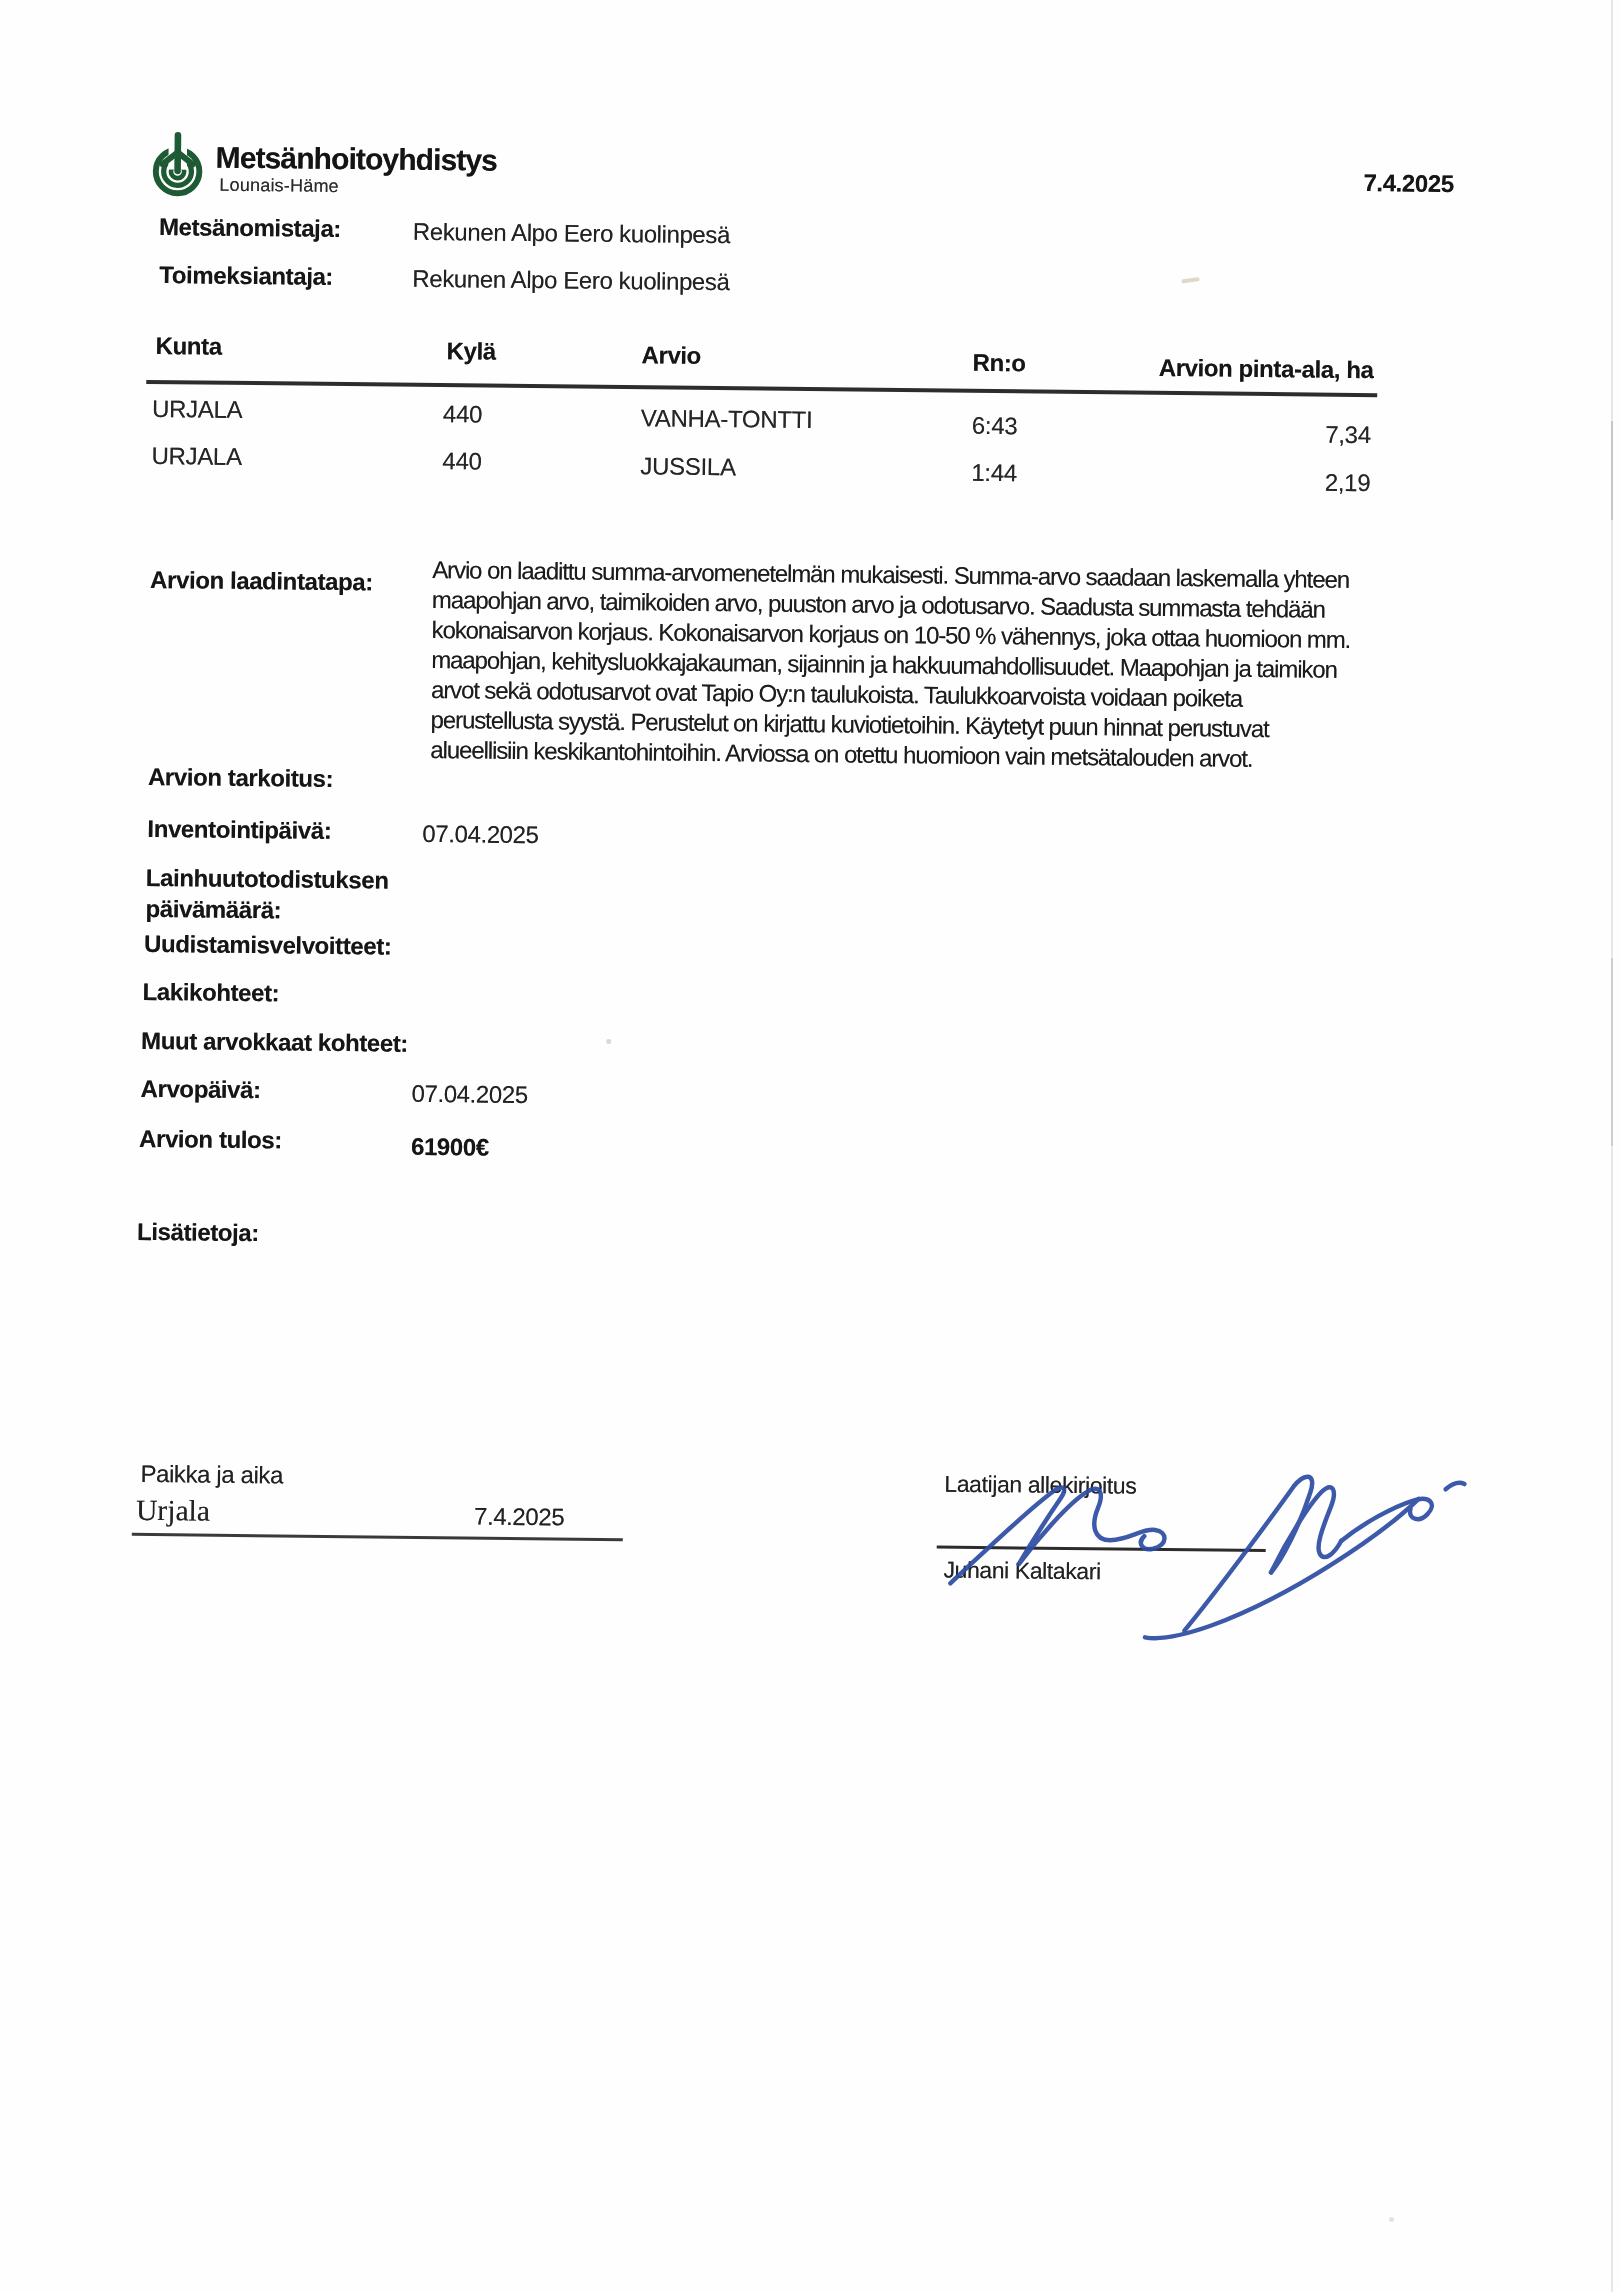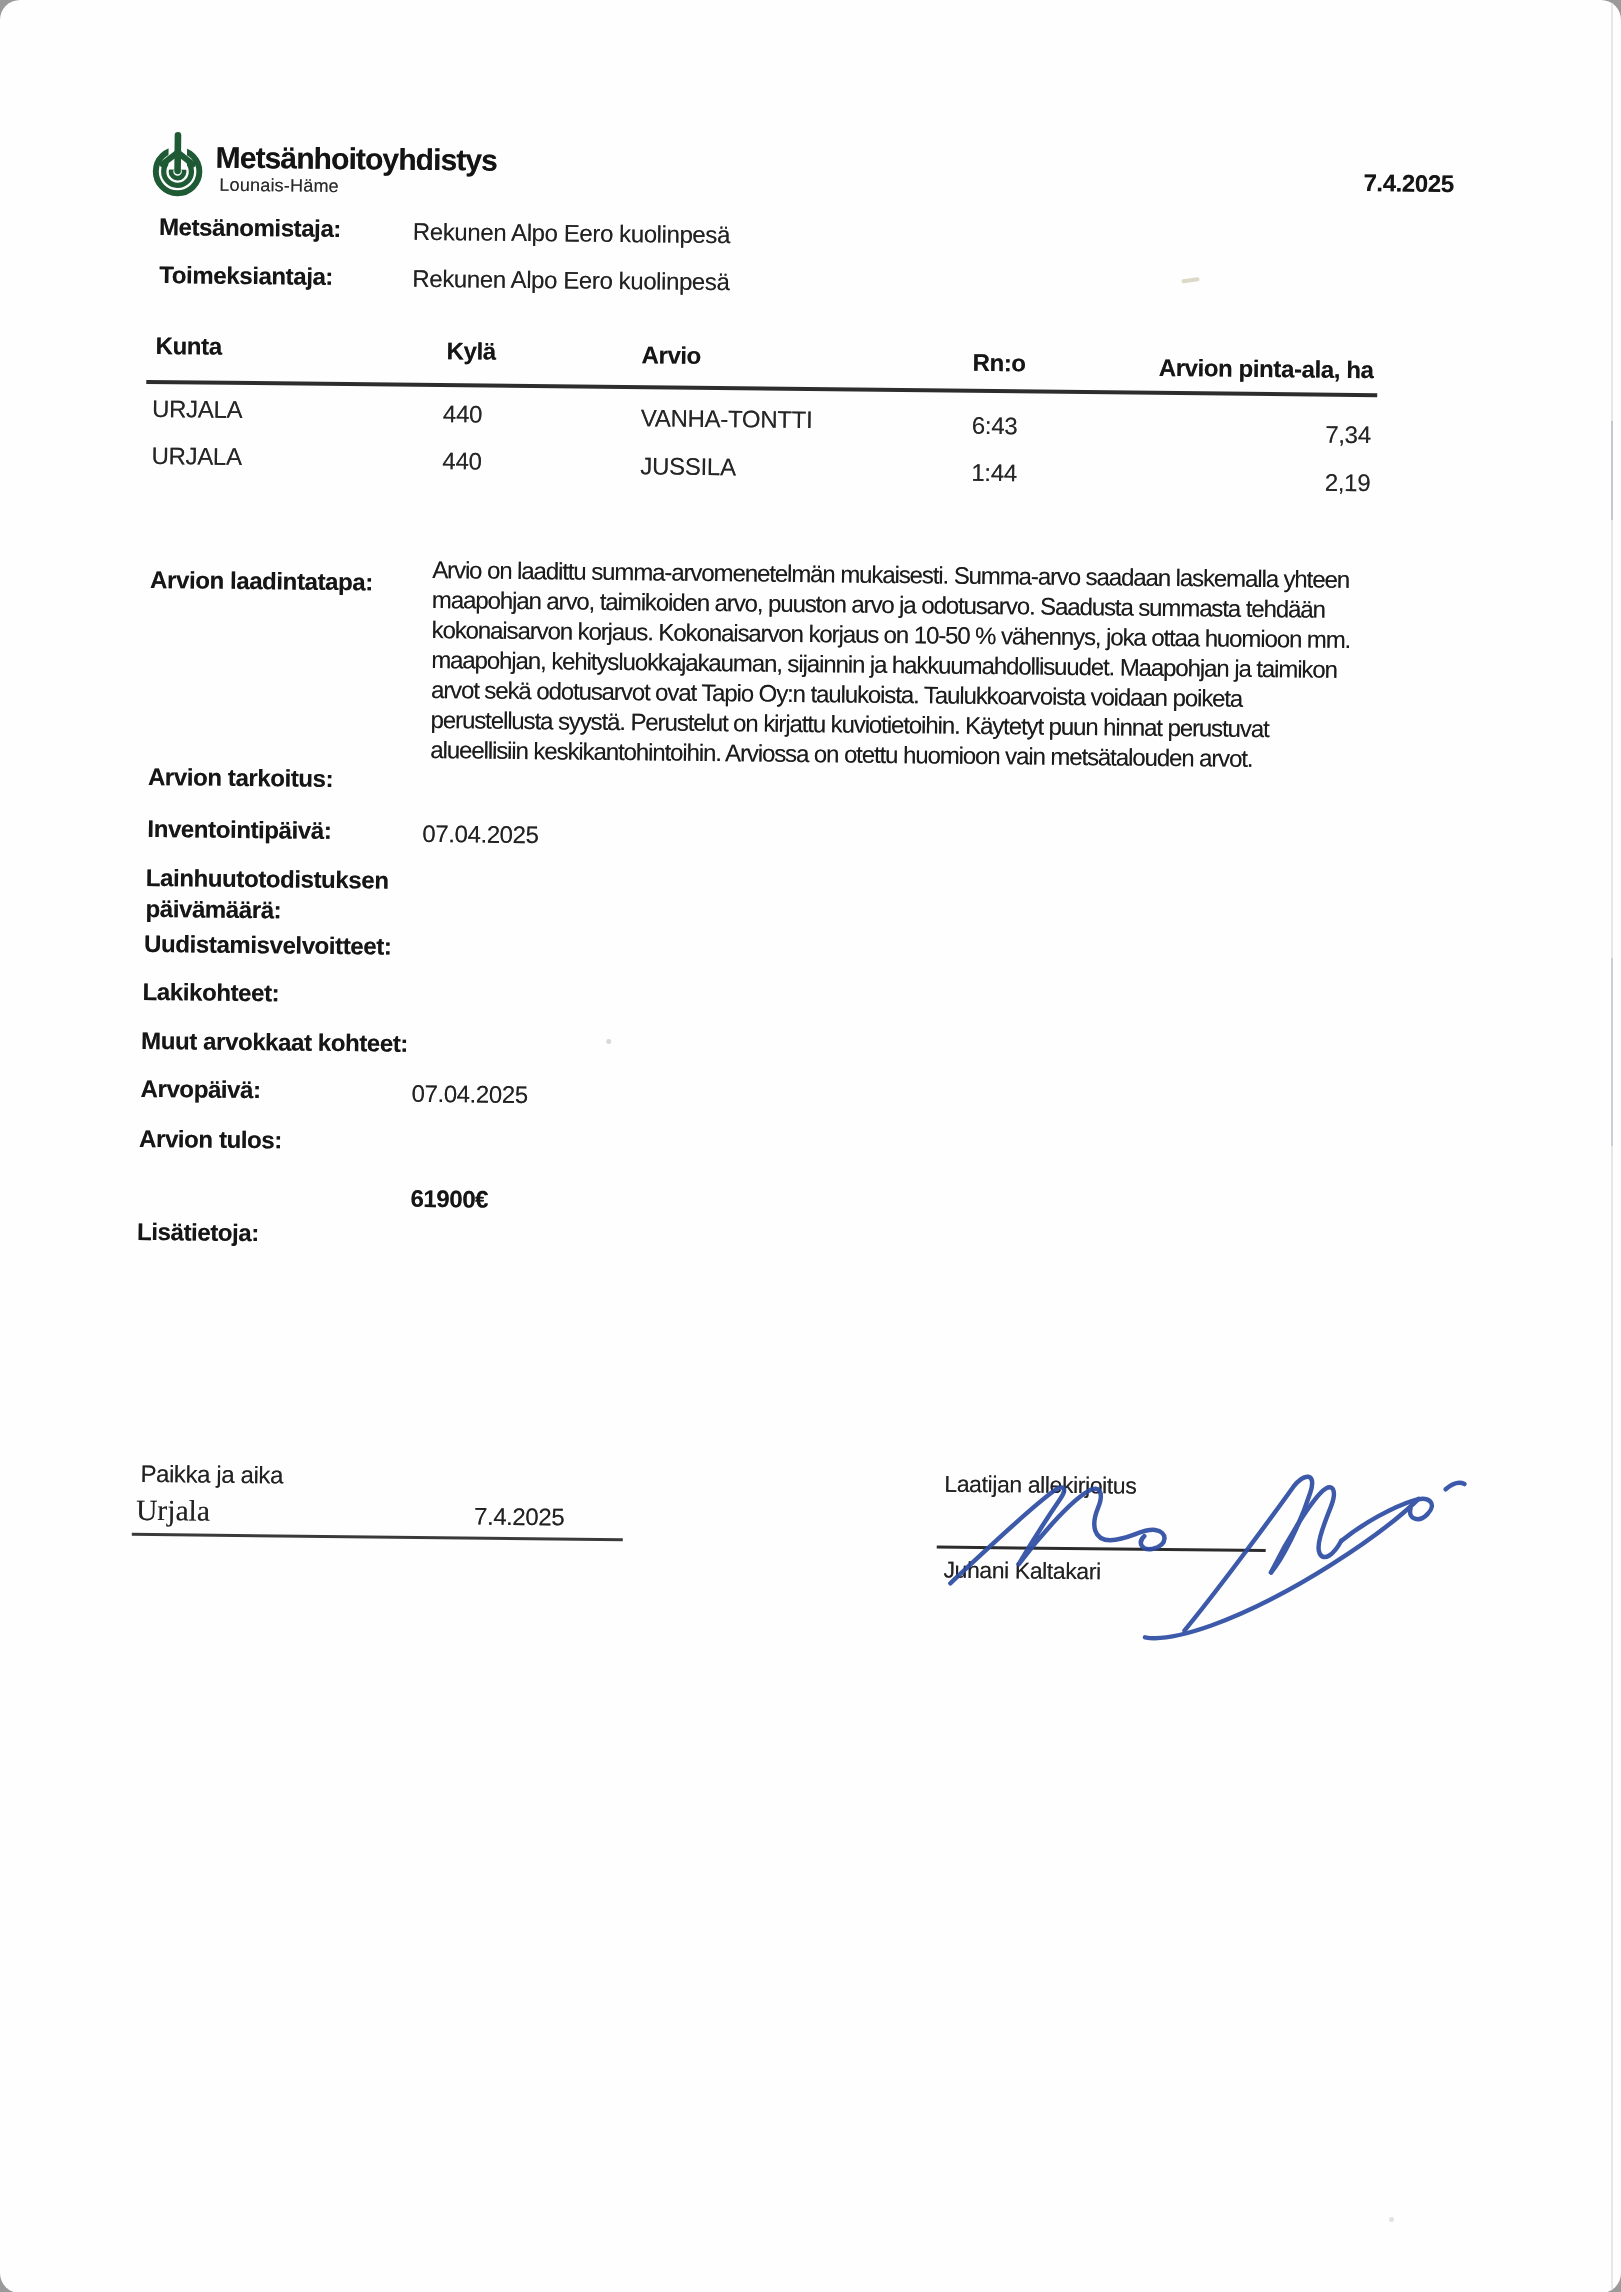--- a/index.html
+++ b/index.html
@@ -3,21 +3,20 @@
 <meta charset="utf-8">
 <style>
   html,body{margin:0;padding:0;background:#9a9a9a;}
   .page{
     position:relative;
     width:1621px;height:2293px;
     background:#fefefe;
     overflow:hidden;
     font-family:"Liberation Sans", sans-serif;
     color:#1f1f1f;
-    border-radius:20px;
   }
   .skew{
     position:absolute;inset:0;
     transform:rotate(0.62deg);
     transform-origin:154px 224px;
   }
   .abs{position:absolute;white-space:nowrap;}
   .scan{text-shadow:0 0 0.5px rgba(20,20,20,0.55);}
   .lbl{font-weight:bold;font-size:24px;letter-spacing:-0.4px;color:#161616;}
   .val{font-size:24px;letter-spacing:-0.4px;color:#222;}
@@ -105,21 +104,21 @@
     <div class="abs scan lbl" style="left:152px;top:930px;">Uudistamisvelvoitteet:</div>
 
     <div class="abs scan lbl" style="left:151px;top:978px;">Lakikohteet:</div>
 
     <div class="abs scan lbl" style="left:150px;top:1027px;">Muut arvokkaat kohteet:</div>
 
     <div class="abs scan lbl" style="left:150px;top:1075px;">Arvopäivä:</div>
     <div class="abs scan val" style="left:421px;top:1077px;">07.04.2025</div>
 
     <div class="abs scan lbl" style="left:149px;top:1125px;">Arvion tulos:</div>
-    <div class="abs scan lbl" style="left:421px;top:1182px;">61900€</div>
+    <div class="abs scan lbl" style="left:421px;top:1130px;">61900€</div>
 
     <div class="abs scan lbl" style="left:148px;top:1218px;">Lisätietoja:</div>
 
     <div class="abs scan val" style="left:154px;top:1460px;">Paikka ja aika</div>
     <div class="abs scan serif" style="left:150px;top:1494px;font-size:29.6px;color:#232323;">Urjala</div>
     <div class="abs scan val" style="left:488px;top:1499px;">7.4.2025</div>
     <div class="rule" style="left:146px;top:1533px;width:491px;height:2.7px;background:#3a3a3a;"></div>
 
     <div class="abs scan val" style="left:958px;top:1462px;font-size:23px;">Laatijan allekirjoitus</div>
     <div class="rule" style="left:951px;top:1537px;width:329px;height:2.7px;background:#2c2c2c;"></div>

